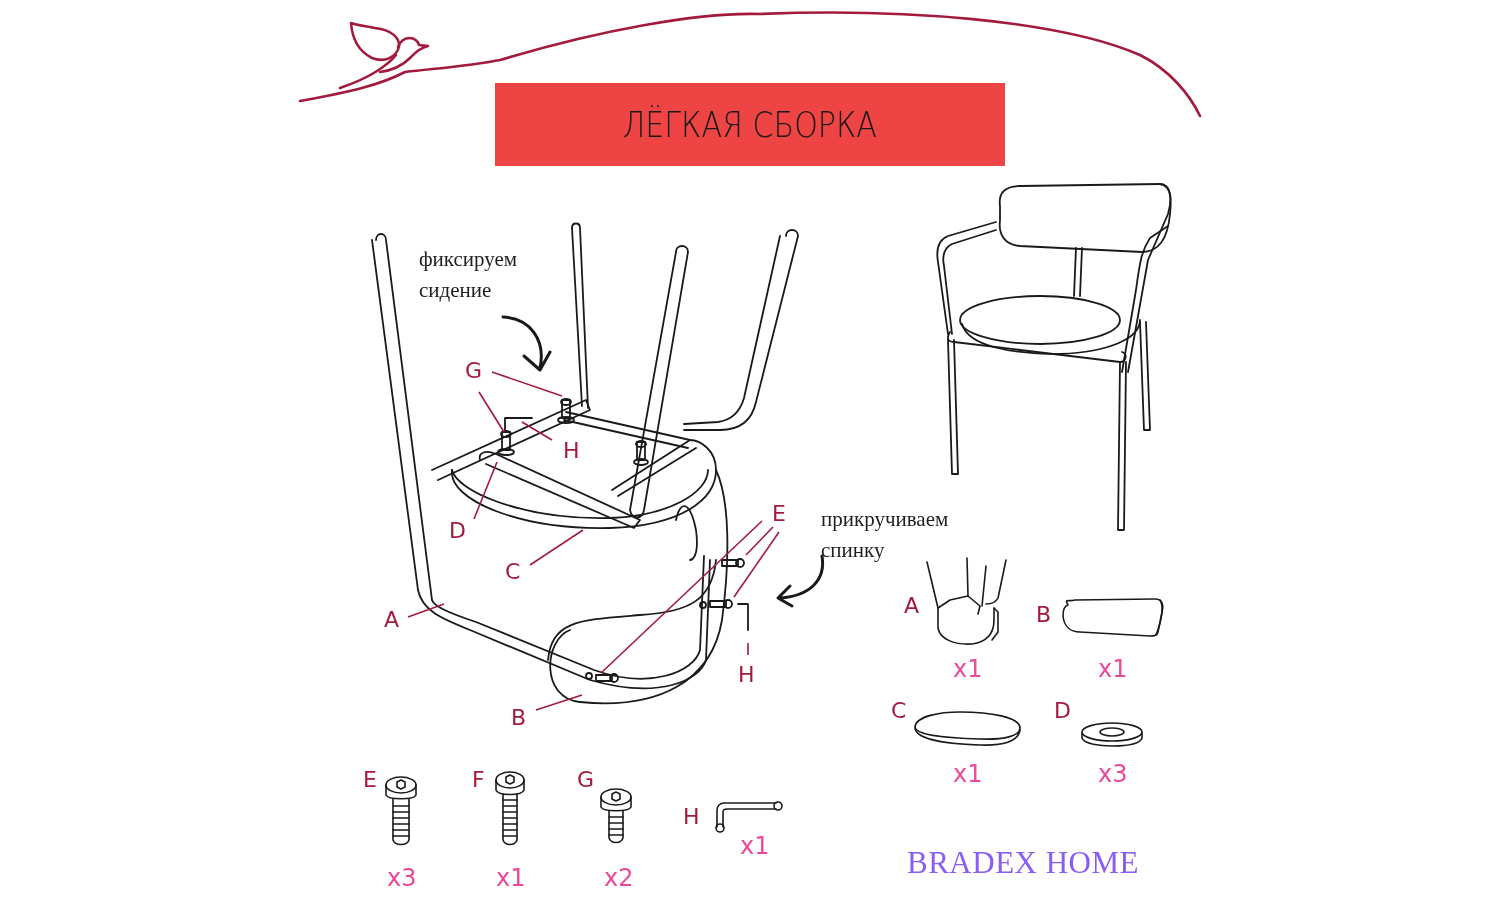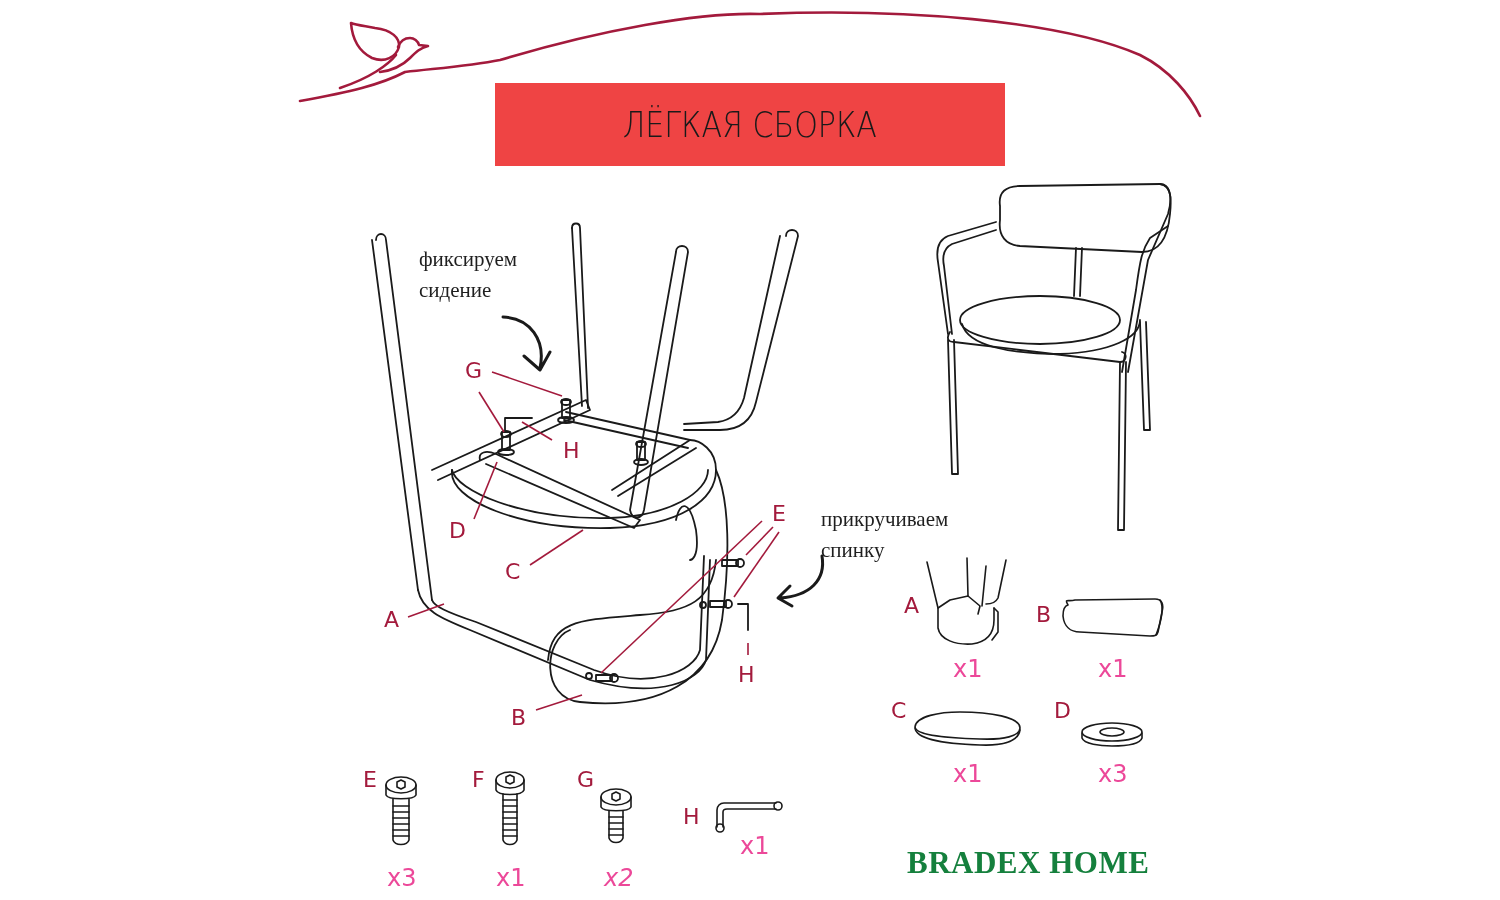--- a/index.html
+++ b/index.html
@@ -4,21 +4,21 @@
 <style>
   html, body { margin:0; padding:0; background:#ffffff; }
   body { width:1500px; height:900px; position:relative; overflow:hidden; font-family:"DejaVu Sans", sans-serif; }
   .abs { position:absolute; }
   svg { position:absolute; left:0; top:0; }
   .title-box { left:495px; top:83px; width:510px; height:83px; background:#ef4444; display:flex; align-items:center; justify-content:center; }
   .title-text { font-family:"DejaVu Sans", sans-serif; font-size:35px; letter-spacing:0px; color:#1a1a1a; transform:scaleX(0.86); font-weight:300; }
   .note { font-family:Liberation Serif, serif; font-size:21px; color:#1f1f1f; line-height:31px; }
   .lbl { font-family:"DejaVu Sans", sans-serif; font-size:22px; color:#a31a3c; line-height:1; }
   .qty { font-family:"DejaVu Sans", sans-serif; font-size:24px; color:#ec4899; line-height:1; }
-  .brand { font-family:"Liberation Serif", serif; font-size:31px; color:#15803d; font-weight:bold; letter-spacing:0.5px; left:907px; top:845px; }
+  .brand { font-family:"Liberation Serif", serif; font-size:31px; color:#8b5cf6; font-weight:normal; letter-spacing:0.5px; left:907px; top:845px; }
 </style>
 </head>
 <body>
 
 <svg width="1500" height="900">
   <g fill="none" stroke="#a31a3c" stroke-width="2.6" stroke-linecap="round" stroke-linejoin="round">
 
     <path d="M300 101 C 350 92, 380 85, 405 72 C 440 68, 470 66, 500 60 C 600 30, 700 12, 760 14 C 900 8, 1060 20, 1140 55 C 1170 70, 1190 95, 1200 116"></path>
 
     <path d="M351 23 C 352 36, 356 50, 372 58 C 385 63, 396 57, 399 47 C 400 38, 392 30, 375 28 C 365 26, 356 25, 351 23 Z"></path>
@@ -214,17 +214,17 @@
       <circle cx="778" cy="806" r="4"></circle>
     </g>
   </g>
 </svg>
 
 <span class="abs lbl" style="left:363px; top:769px;">E</span>
 <span class="abs qty" style="left:387px; top:866px;">x3</span>
 <span class="abs lbl" style="left:472px; top:769px;">F</span>
 <span class="abs qty" style="left:496px; top:866px;">x1</span>
 <span class="abs lbl" style="left:577px; top:769px;">G</span>
-<span class="abs qty" style="left:604px; top:866px;font-style:italic;">x2</span>
+<span class="abs qty" style="left:604px; top:866px;">x2</span>
 <span class="abs lbl" style="left:683px; top:806px;">H</span>
 <span class="abs qty" style="left:740px; top:834px;">x1</span>
 
 <span class="abs brand">BRADEX HOME</span>
 
 </body></html>

